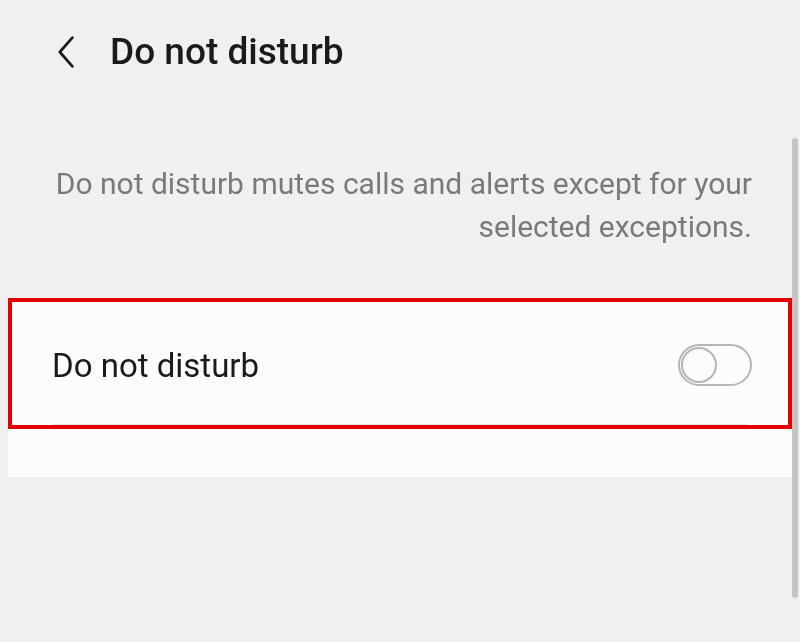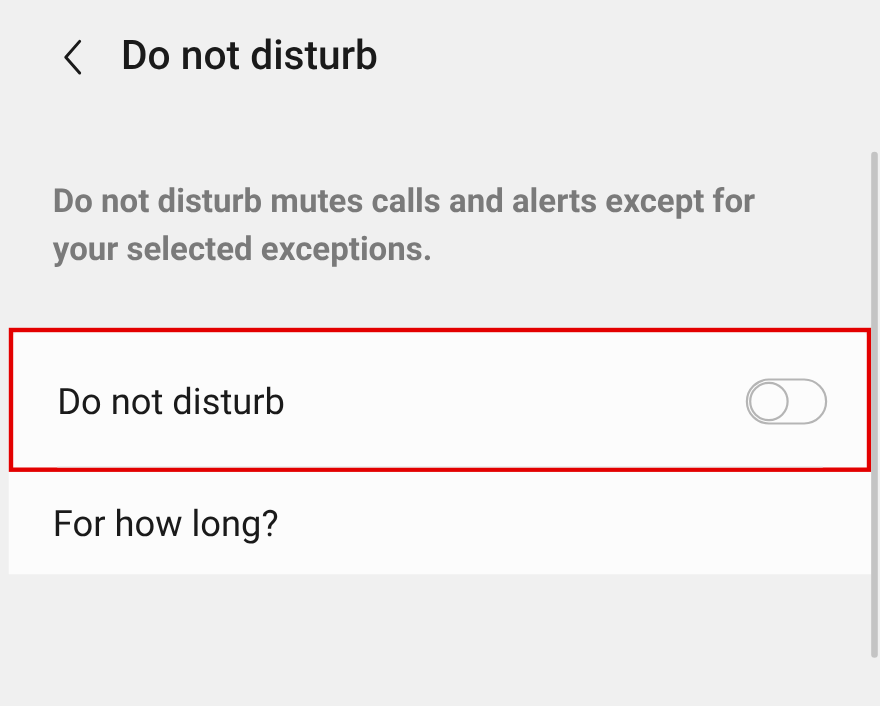--- a/index.html
+++ b/index.html
@@ -38,21 +38,22 @@
       font-weight: 500;
       color: #1a1a1a;
     }
     .description-section {
       padding: 60px 48px 50px 48px;
     }
     .description-text {
       font-size: 30px;
       color: #7a7a7a;
       line-height: 1.42;
-      font-weight: 700;
+      font-weight: 400;
+      text-align: right;
     }
     .settings-panel {
       background-color: #fcfcfc;
       border-top-left-radius: 18px;
       border-top-right-radius: 18px;
       margin: 0 8px 0 8px;
       position: relative;
     }
     .highlight-border {
       border: 4px solid #e30000;
@@ -138,17 +139,16 @@
   <div class="highlight-border">
     <div class="setting-row">
       <span class="setting-label">Do not disturb</span>
       <div class="toggle">
         <div class="toggle-knob"></div>
       </div>
     </div>
     <div class="divider"></div>
   </div>
   <div class="setting-row-2">
-    <div class="setting-label-2">For how long?</div>
   </div>
 </div>
 
 <div class="scrollbar-indicator"></div>
 
 </body></html>

